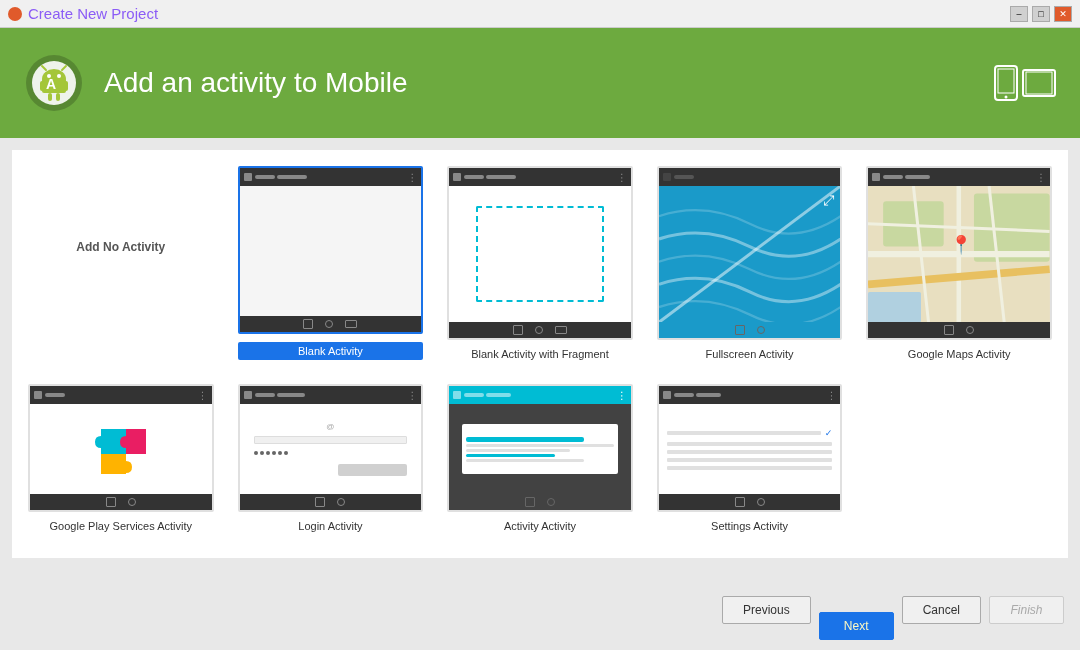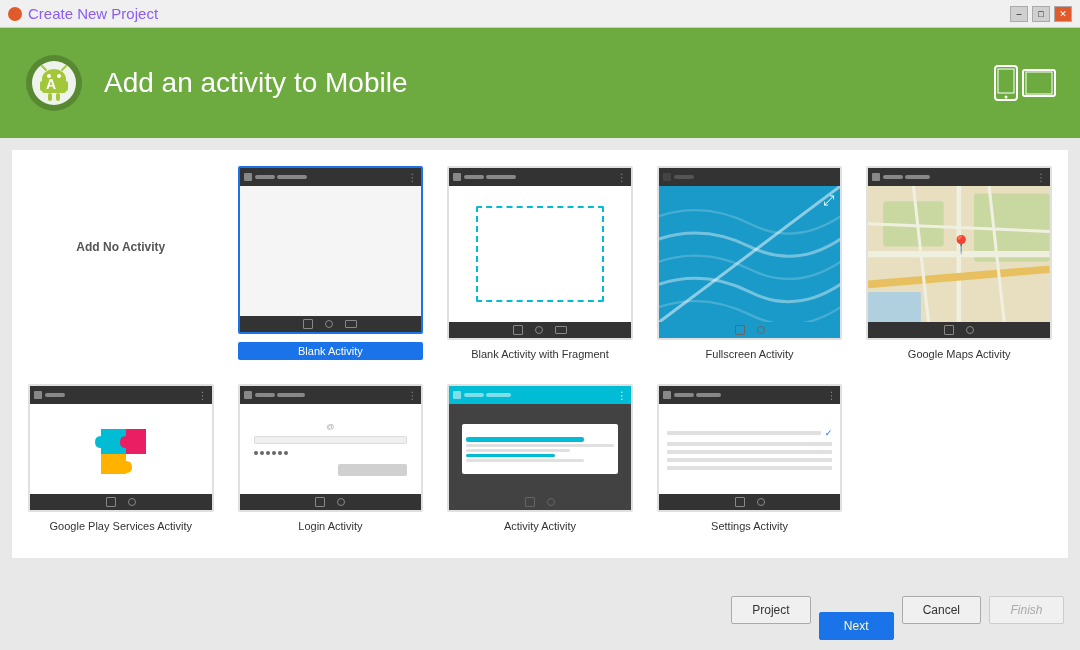--- a/index.html
+++ b/index.html
@@ -657,17 +657,17 @@
           <div class="phone-bottom-circle"></div>
         </div>
       </div>
       <div class="card-label">Settings Activity</div>
     </div>
 
   </div>
 </div>
 
 <div class="bottom-bar">
-  <button class="btn btn-default">Project</button>
+  <button class="btn btn-default">Previous</button>
   <button class="btn btn-primary">Next</button>
   <button class="btn btn-default">Cancel</button>
   <button class="btn btn-disabled">Finish</button>
 </div>
 
 </body></html>

